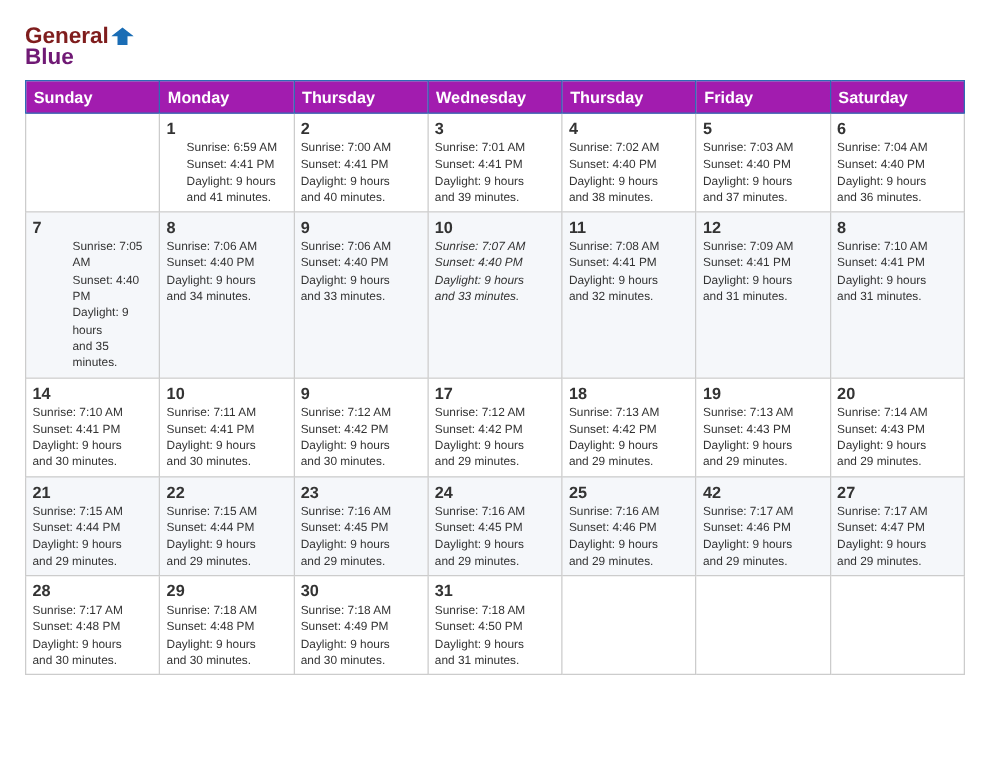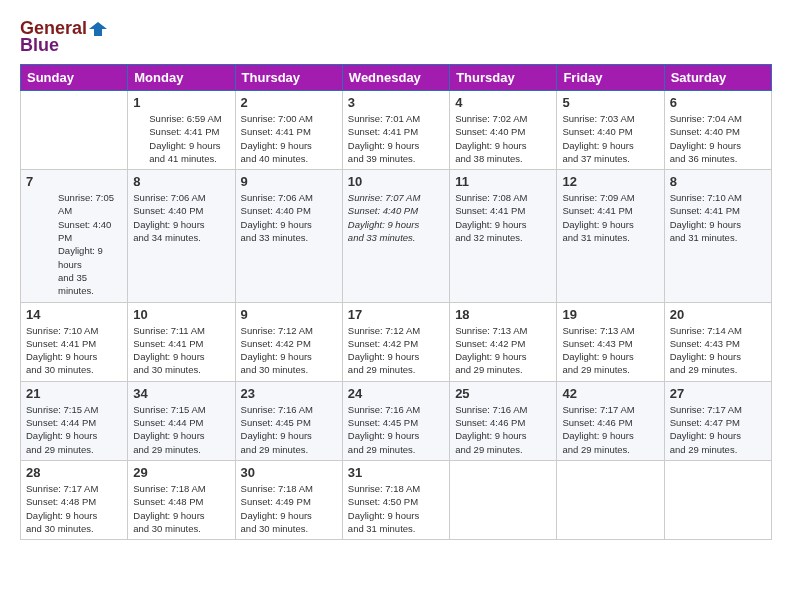--- a/index.html
+++ b/index.html
@@ -262,21 +262,21 @@
         </tr>
         <tr>
           <td>
             <span class="day-num">21</span>
             <div class="day-info" style="white-space: pre-line;">Sunrise: 7:15 AM
 Sunset: 4:44 PM
 Daylight: 9 hours
 and 29 minutes.</div>
           </td>
           <td>
-            <span class="day-num">34</span>
+            <span class="day-num">22</span>
             <div class="day-info" style="white-space: pre-line;">Sunrise: 7:15 AM
 Sunset: 4:44 PM
 Daylight: 9 hours
 and 29 minutes.</div>
           </td>
           <td>
             <span class="day-num">23</span>
             <div class="day-info" style="white-space: pre-line;">Sunrise: 7:16 AM
 Sunset: 4:45 PM
 Daylight: 9 hours

